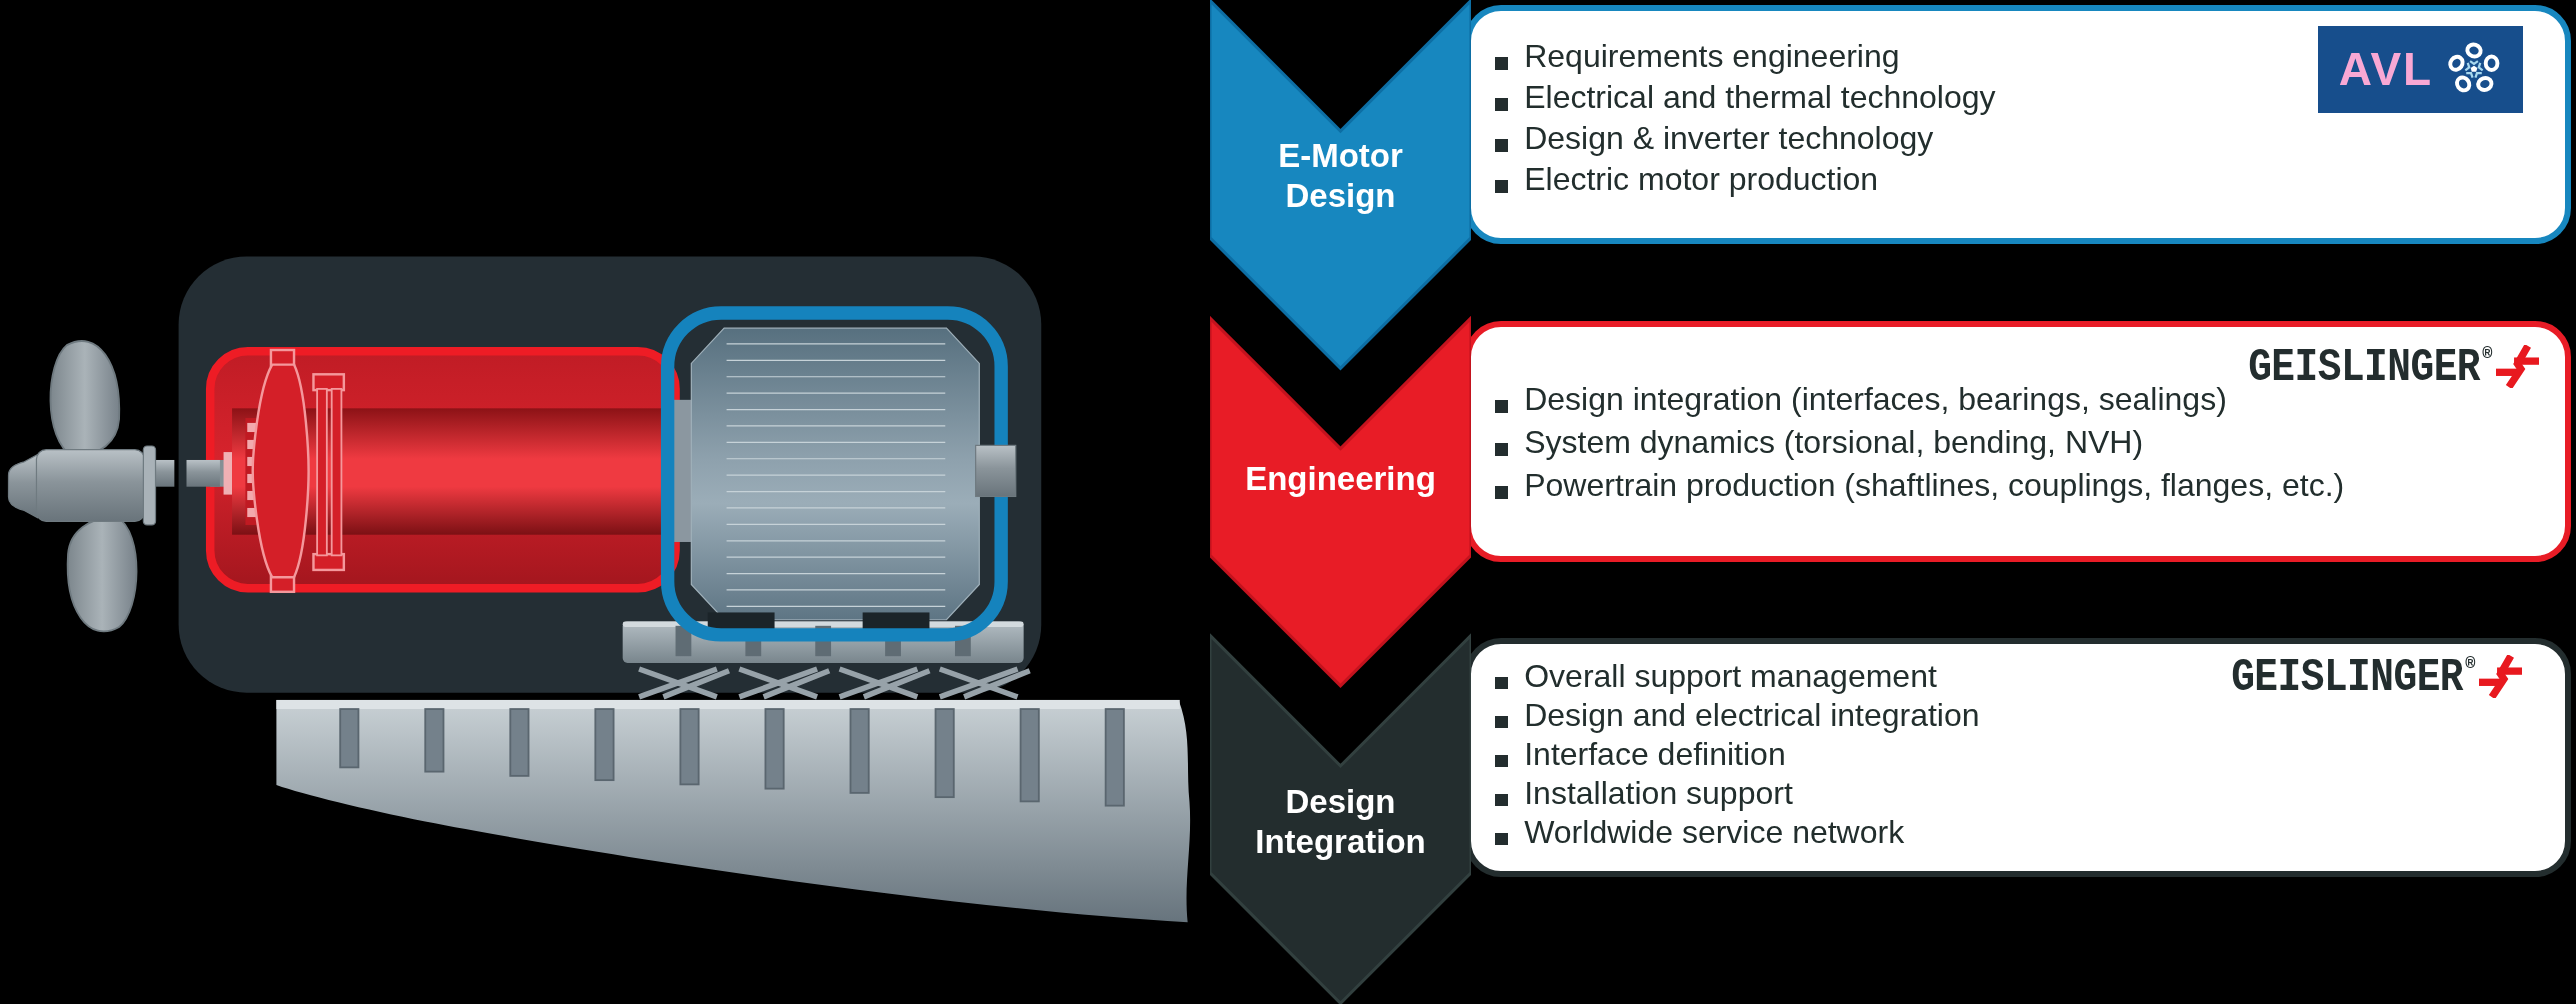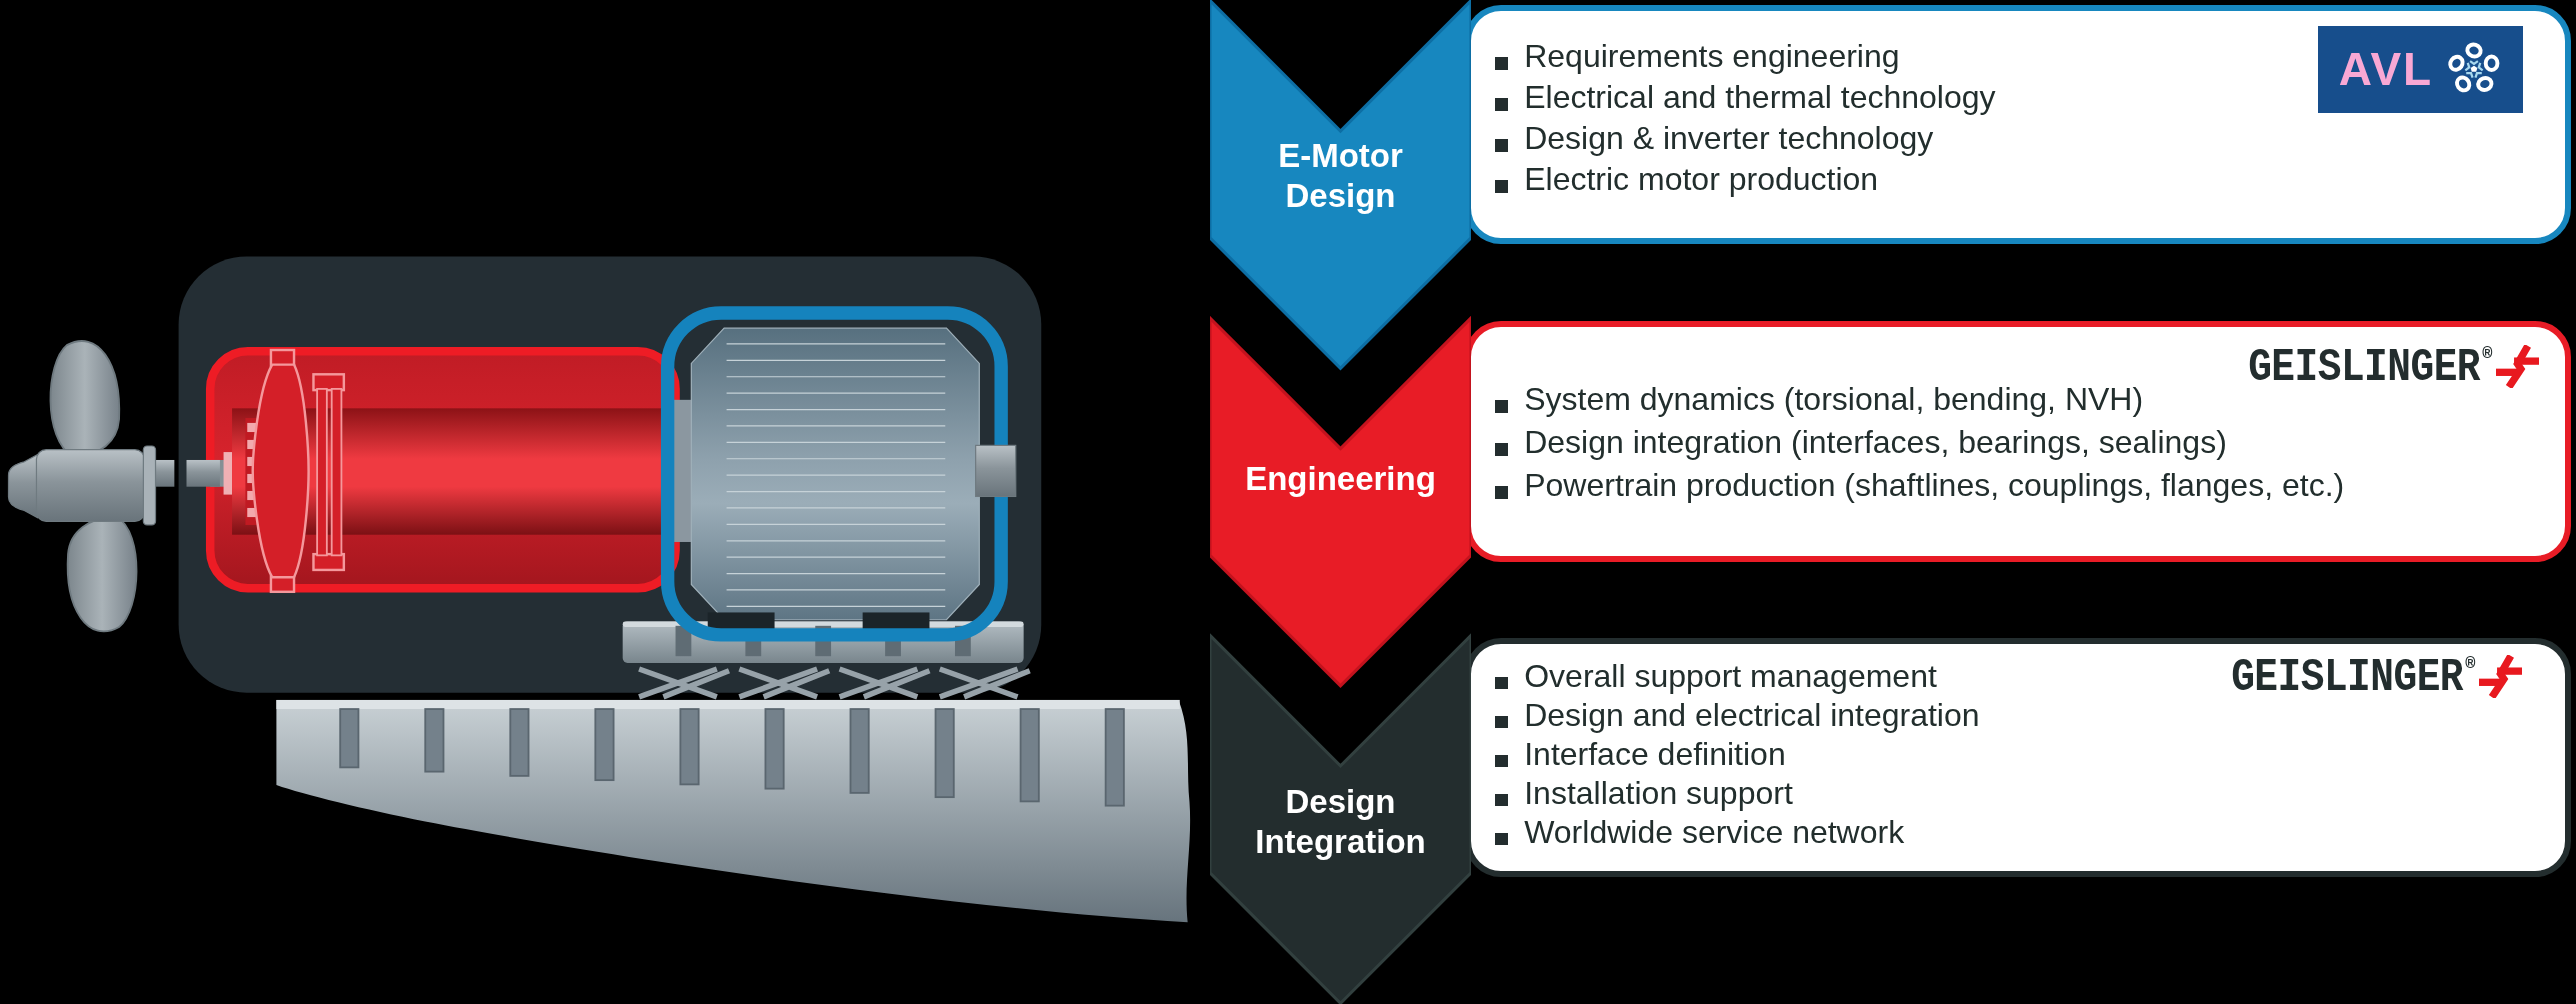--- a/index.html
+++ b/index.html
@@ -209,25 +209,25 @@
     </li>
   <li>
       <span class="sq"></span>
       <span>Electric motor production</span>
     </li>
 </ul>
 
 <ul class="bullets bullets-2">
   <li>
       <span class="sq"></span>
+      <span>Design integration (interfaces, bearings, sealings)</span>
+    </li>
+  <li>
+      <span class="sq"></span>
       <span>System dynamics (torsional, bending, NVH)</span>
-    </li>
-  <li>
-      <span class="sq"></span>
-      <span>Design integration (interfaces, bearings, sealings)</span>
     </li>
   <li>
       <span class="sq"></span>
       <span>Powertrain production (shaftlines, couplings, flanges, etc.)</span>
     </li>
 </ul>
 
 <ul class="bullets bullets-3">
   <li>
       <span class="sq"></span>

